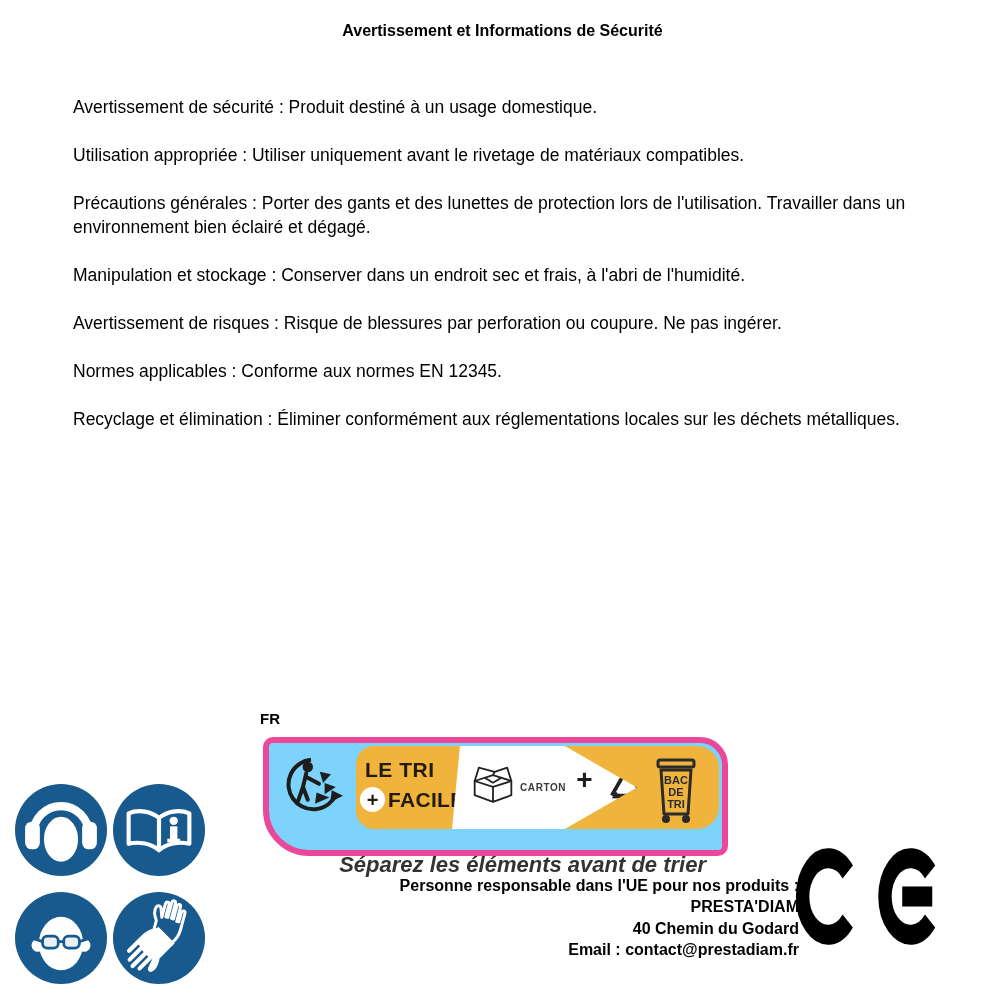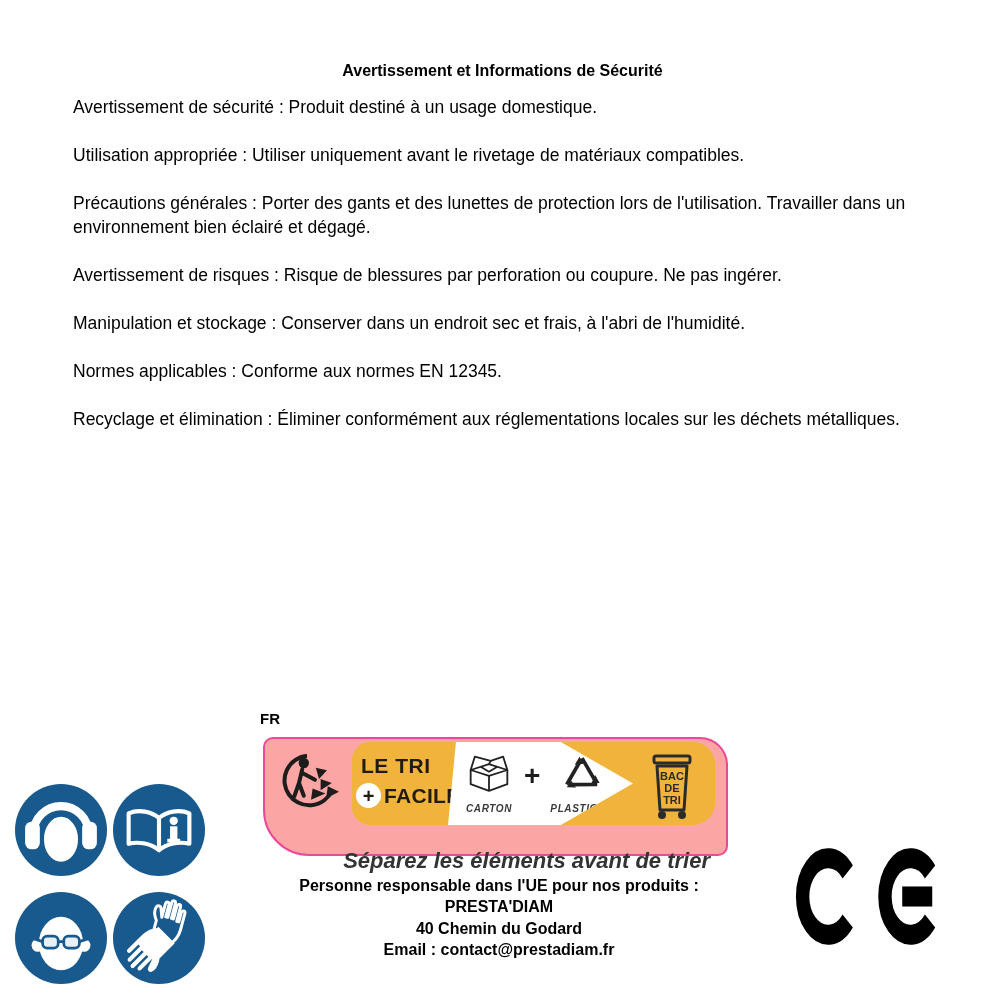--- a/index.html
+++ b/index.html
@@ -1,79 +1,79 @@
 <!DOCTYPE html>
 <html><head>
 <meta charset="utf-8">
 <style>
   html,body{margin:0;padding:0;background:#fff;}
   .page{position:relative;width:1005px;height:1005px;background:#ffffff;
         font-family:"Liberation Sans",sans-serif;color:#000;overflow:hidden;}
 
   .doc-title{position:absolute;top:22px;left:0;width:100%;text-align:center;
-             font-size:16px;font-weight:bold;margin-top:40px;}
+             font-size:16px;font-weight:bold;}
 
   .doc-content{position:absolute;left:73px;top:83px;width:852px;
                font-size:17.5px;line-height:24px;}
   .doc-content p{margin:12px 0 24px 0;}
 
   
   .safety-icons{position:absolute;left:15px;top:784px;
                 display:grid;grid-template-columns:92px 92px;
                 column-gap:6px;row-gap:16px;}
   .safety-icons svg{display:block;}
 
   
   .fr-label{position:absolute;left:260px;top:710px;font-size:15px;font-weight:bold;}
   .tri-box{position:absolute;left:263px;top:737px;width:465px;height:119px;
-           background:#fca5a5;border:2px solid #ec4899;box-sizing:border-box;
+           background:#7dd3fc;border:6px solid #ec4899;box-sizing:border-box;
            border-radius:10px 28px 10px 46px;}
   .triman{position:absolute;left:14px;top:8px;width:64px;height:64px;}
   .tri-yellow{position:absolute;left:87px;top:3px;width:363px;height:83px;
               background:#F0B43C;border-radius:18px 22px 22px 18px;}
   .tri-headline{position:absolute;left:0;top:0;width:96px;height:83px;color:#211b10;}
   .tri-line1{position:absolute;left:9px;top:12px;font-size:21px;font-weight:bold;letter-spacing:.5px;}
   .tri-line2{position:absolute;left:4px;top:41px;display:flex;align-items:center;gap:3px;}
   .plus-circle{width:25px;height:25px;border-radius:50%;background:#fff;color:#211b10;
                display:flex;align-items:center;justify-content:center;
                font-size:20px;font-weight:bold;line-height:1;}
   .tri-line2-text{font-size:21px;font-weight:bold;letter-spacing:.3px;}
 
   .tri-chevron{position:absolute;left:96px;top:0;width:185px;height:83px;background:#fff;
                clip-path:polygon(4.3% 0, 61% 0, 100% 50%, 61% 100%, 0 100%);
                display:flex;align-items:center;justify-content:flex-start;
                padding-left:16px;box-sizing:border-box;gap:10px;}
-  .material{display:flex;flex-direction:column;align-items:center;gap:2px;font-style:italic;}
+  .material{display:flex;flex-direction:row;align-items:center;gap:2px;}
   .material-label{font-size:10px;font-weight:bold;letter-spacing:.6px;color:#3a3a3a;}
   .material-plus{font-size:28px;font-weight:bold;color:#1d1d1d;margin-top:-16px;}
 
   .tri-bin{position:absolute;left:297px;top:10px;width:46px;height:70px;}
   .tri-tagline{position:absolute;right:16px;top:89px;font-size:22px;font-style:italic;
                font-weight:600;color:#333;white-space:nowrap;margin-top:20px;}
 
   
-  .responsible{position:absolute;left:199px;top:875px;width:600px;text-align:center;
+  .responsible{position:absolute;left:199px;top:875px;width:600px;text-align:right;
                font-size:16px;font-weight:bold;line-height:21.3px;}
 
   
   .ce-mark{position:absolute;left:795px;top:843px;}
 </style>
 </head>
 <body>
 
 <div class="page">
 
   <div class="doc-title">Avertissement et Informations de Sécurité</div>
 
   <div class="doc-content">
     <p>Avertissement de sécurité : Produit destiné à un usage domestique.</p>
     <p>Utilisation appropriée : Utiliser uniquement avant le rivetage de matériaux compatibles.</p>
     <p>Précautions générales : Porter des gants et des lunettes de protection lors de l'utilisation. Travailler dans un environnement bien éclairé et dégagé.</p>
+    <p>Manipulation et stockage : Conserver dans un endroit sec et frais, à l'abri de l'humidité.</p>
     <p>Avertissement de risques : Risque de blessures par perforation ou coupure. Ne pas ingérer.</p>
-    <p>Manipulation et stockage : Conserver dans un endroit sec et frais, à l'abri de l'humidité.</p>
     <p>Normes applicables : Conforme aux normes EN 12345.</p>
     <p>Recyclage et élimination : Éliminer conformément aux réglementations locales sur les déchets métalliques.</p>
   </div>
 
   <div class="safety-icons">
 
     <span>
       <svg width="92" height="92" viewBox="0 0 100 100">
         <circle cx="50" cy="50" r="50" fill="#185A8D"></circle>
         <path d="M20,54 A30,30 0 0 1 80,54" fill="none" stroke="#fff" stroke-width="9"></path>

